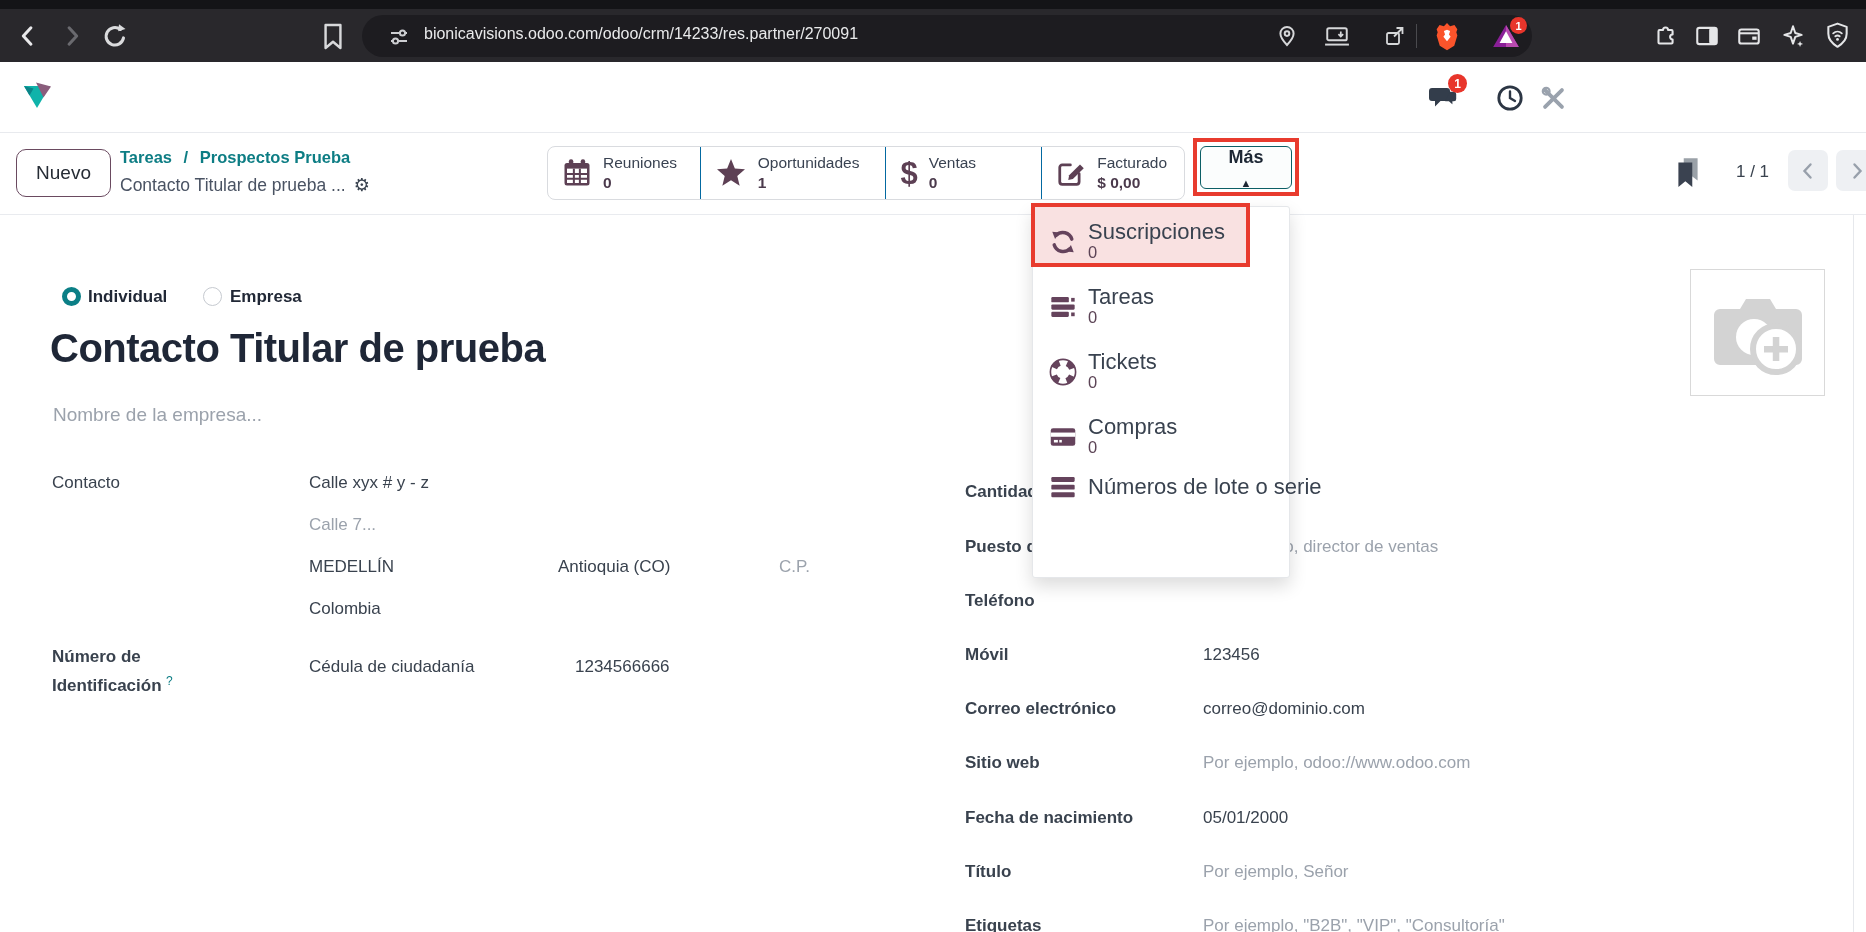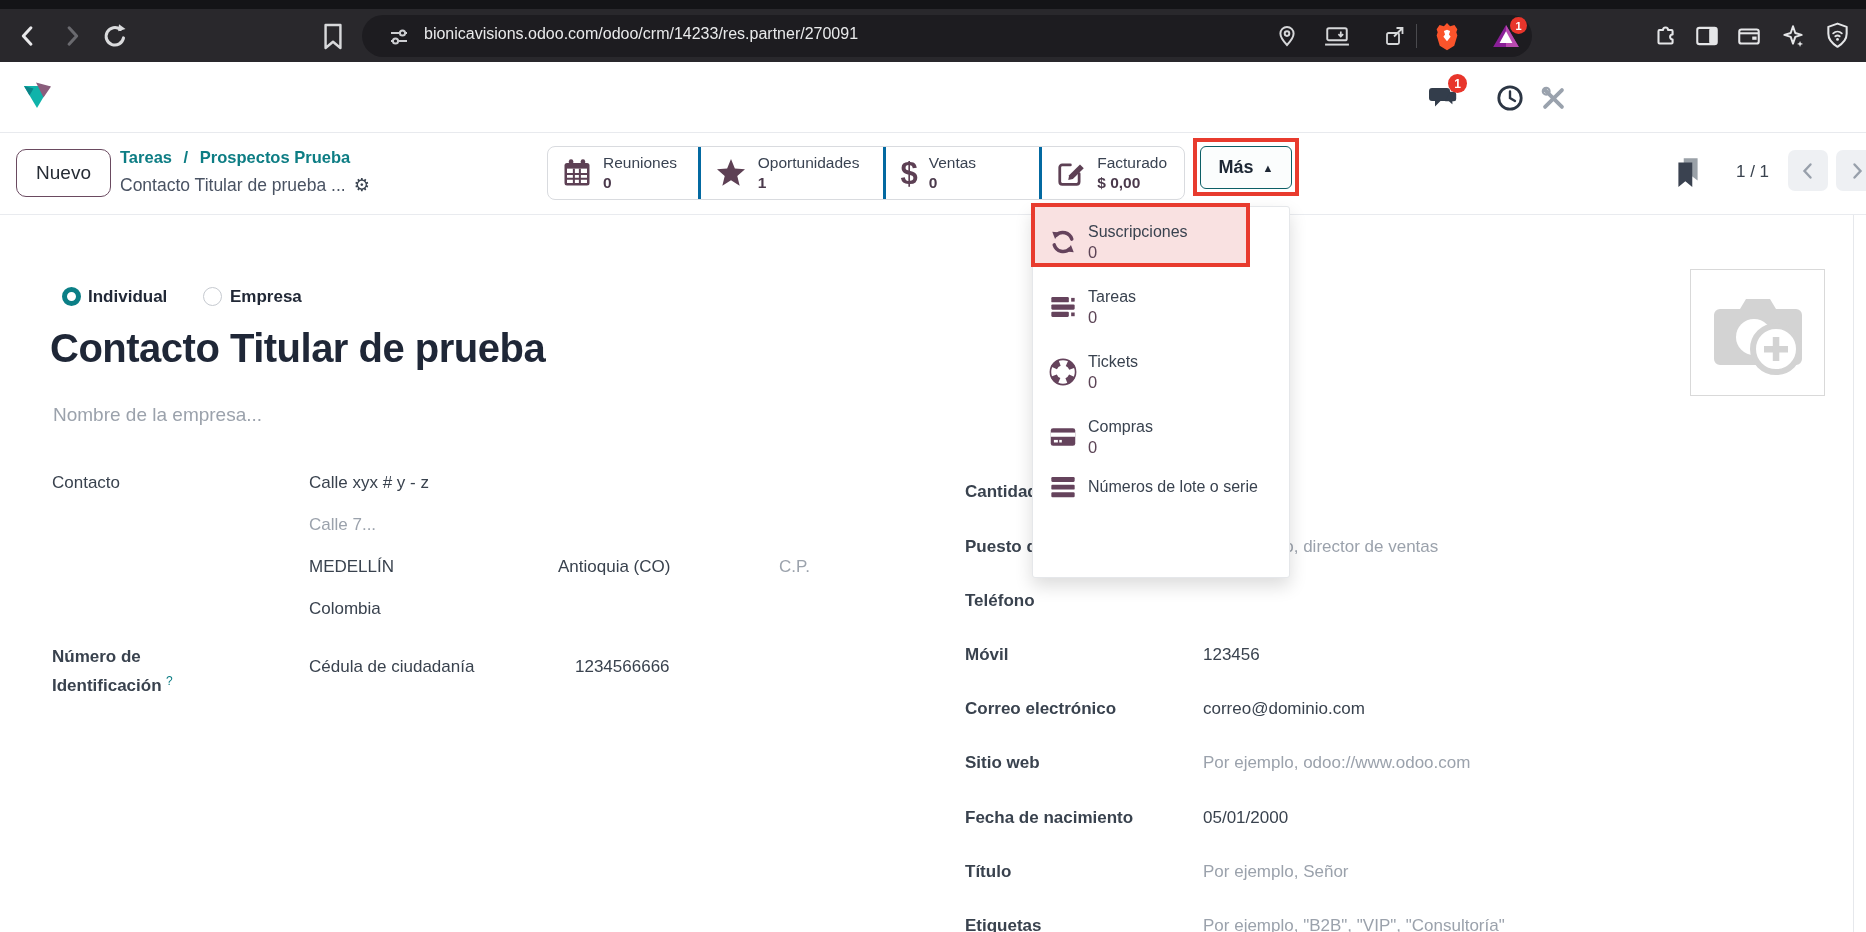--- a/index.html
+++ b/index.html
@@ -34,29 +34,29 @@
     background:#fff; border-bottom:1px solid #e9ebef;padding-left:20px; }
   .btn-new { position:absolute; left:16px; top:16px; width:95px; height:48px;
     background:#fff; border:1.5px solid #6a4a60; border-radius:10px;
     font-size:19px; color:#262c35; font-weight:500; cursor:pointer; font-family:inherit; }
   .bc1 { position:absolute; left:120px; top:15px; font-size:16.5px; font-weight:600; color:#0d7d84; white-space:nowrap; }
   .bc2 { position:absolute; left:120px; top:41px; font-size:17.5px; color:#4a5363; white-space:nowrap; }
   .gear { font-size:18px; color:#3a4350; margin-left:8px; cursor:pointer; }
   .stat-group { position:absolute; left:547px; top:13px; width:638px; height:54px;
     border:1px solid #d9dbdf; border-radius:8px; background:#fff; display:flex; }
   .stat-btn { display:flex; align-items:center; gap:11px; padding:0 14px;
-    border-right:3px solid #0369a1; cursor:pointer; }
+    border-right:1px solid #0369a1; cursor:pointer; }
   .stat-btn:last-child { border-right:none; }
   .stat-texts { display:flex; flex-direction:column; line-height:1.28; }
   .stat-label { font-size:15.5px; color:#3a4352; }
   .stat-value { font-size:15.5px; color:#4b3a4c; font-weight:600; }
   .more-btn { position:absolute; left:1200px; top:13px; width:92px; height:43px;
     background:#fbfdfd; border:1px solid #0c5f66; border-radius:6px;
     font-size:18px; font-weight:600; color:#1d2734; cursor:pointer; font-family:inherit;
-    display:flex; align-items:center; justify-content:center; gap:9px; }
+    display:flex; align-items:center; justify-content:center; gap:9px;flex-direction:column; }
   .more-caret { font-size:11px; }
   .annotation { position:absolute; border:4px solid #e83b2e; z-index:20; pointer-events:none; }
   .pager-text { position:absolute; left:1736px; top:29px; font-size:17px; color:#39424e; }
   .pager-btn { position:absolute; top:17px; width:40px; height:41px; background:#eef0f3;
     border:none; border-radius:7px; cursor:pointer; display:flex; align-items:center; justify-content:center; }
 
   
   .sheet-divider { position:absolute; left:1853px; top:215px; width:1px; height:717px; background:#e6e8ec; }
   .radio-outer { position:absolute; width:19px; height:19px; border-radius:50%; cursor:pointer; }
   .radio-on  { border:5.5px solid #0b7f86; background:#fff; }
@@ -77,21 +77,21 @@
 
   
   .dropdown { position:absolute; left:1032px; top:206px; width:258px; height:372px;
     background:#fff; border:1px solid #e5e7ea; border-radius:3px;
     box-shadow:0 8px 18px rgba(0,0,0,.14); z-index:10; }
   .dd-annotation { position:absolute; left:-2px; top:-4px; width:219px; height:64px;
     background:#f9e1e1; border:4px solid #e83b2e; z-index:1; }
   .dd-item { position:absolute; left:0; width:100%; z-index:2; cursor:pointer; }
   .dd-icon { position:absolute; left:16px; top:7px; }
   .dd-texts { position:absolute; left:55px; top:0; line-height:21px; }
-  .dd-label { font-size:16px; color:#39424f; white-space:nowrap;text-align:center; }
+  .dd-label { font-size:22px; color:#39424f; white-space:nowrap;text-align:center; }
   .dd-sub { font-size:16.5px; color:#5c4456; }
 </style>
 </head>
 <body>
 
 <div id="app">
 
   <div class="chrome">
     <div class="chrome-strip"></div>
 

